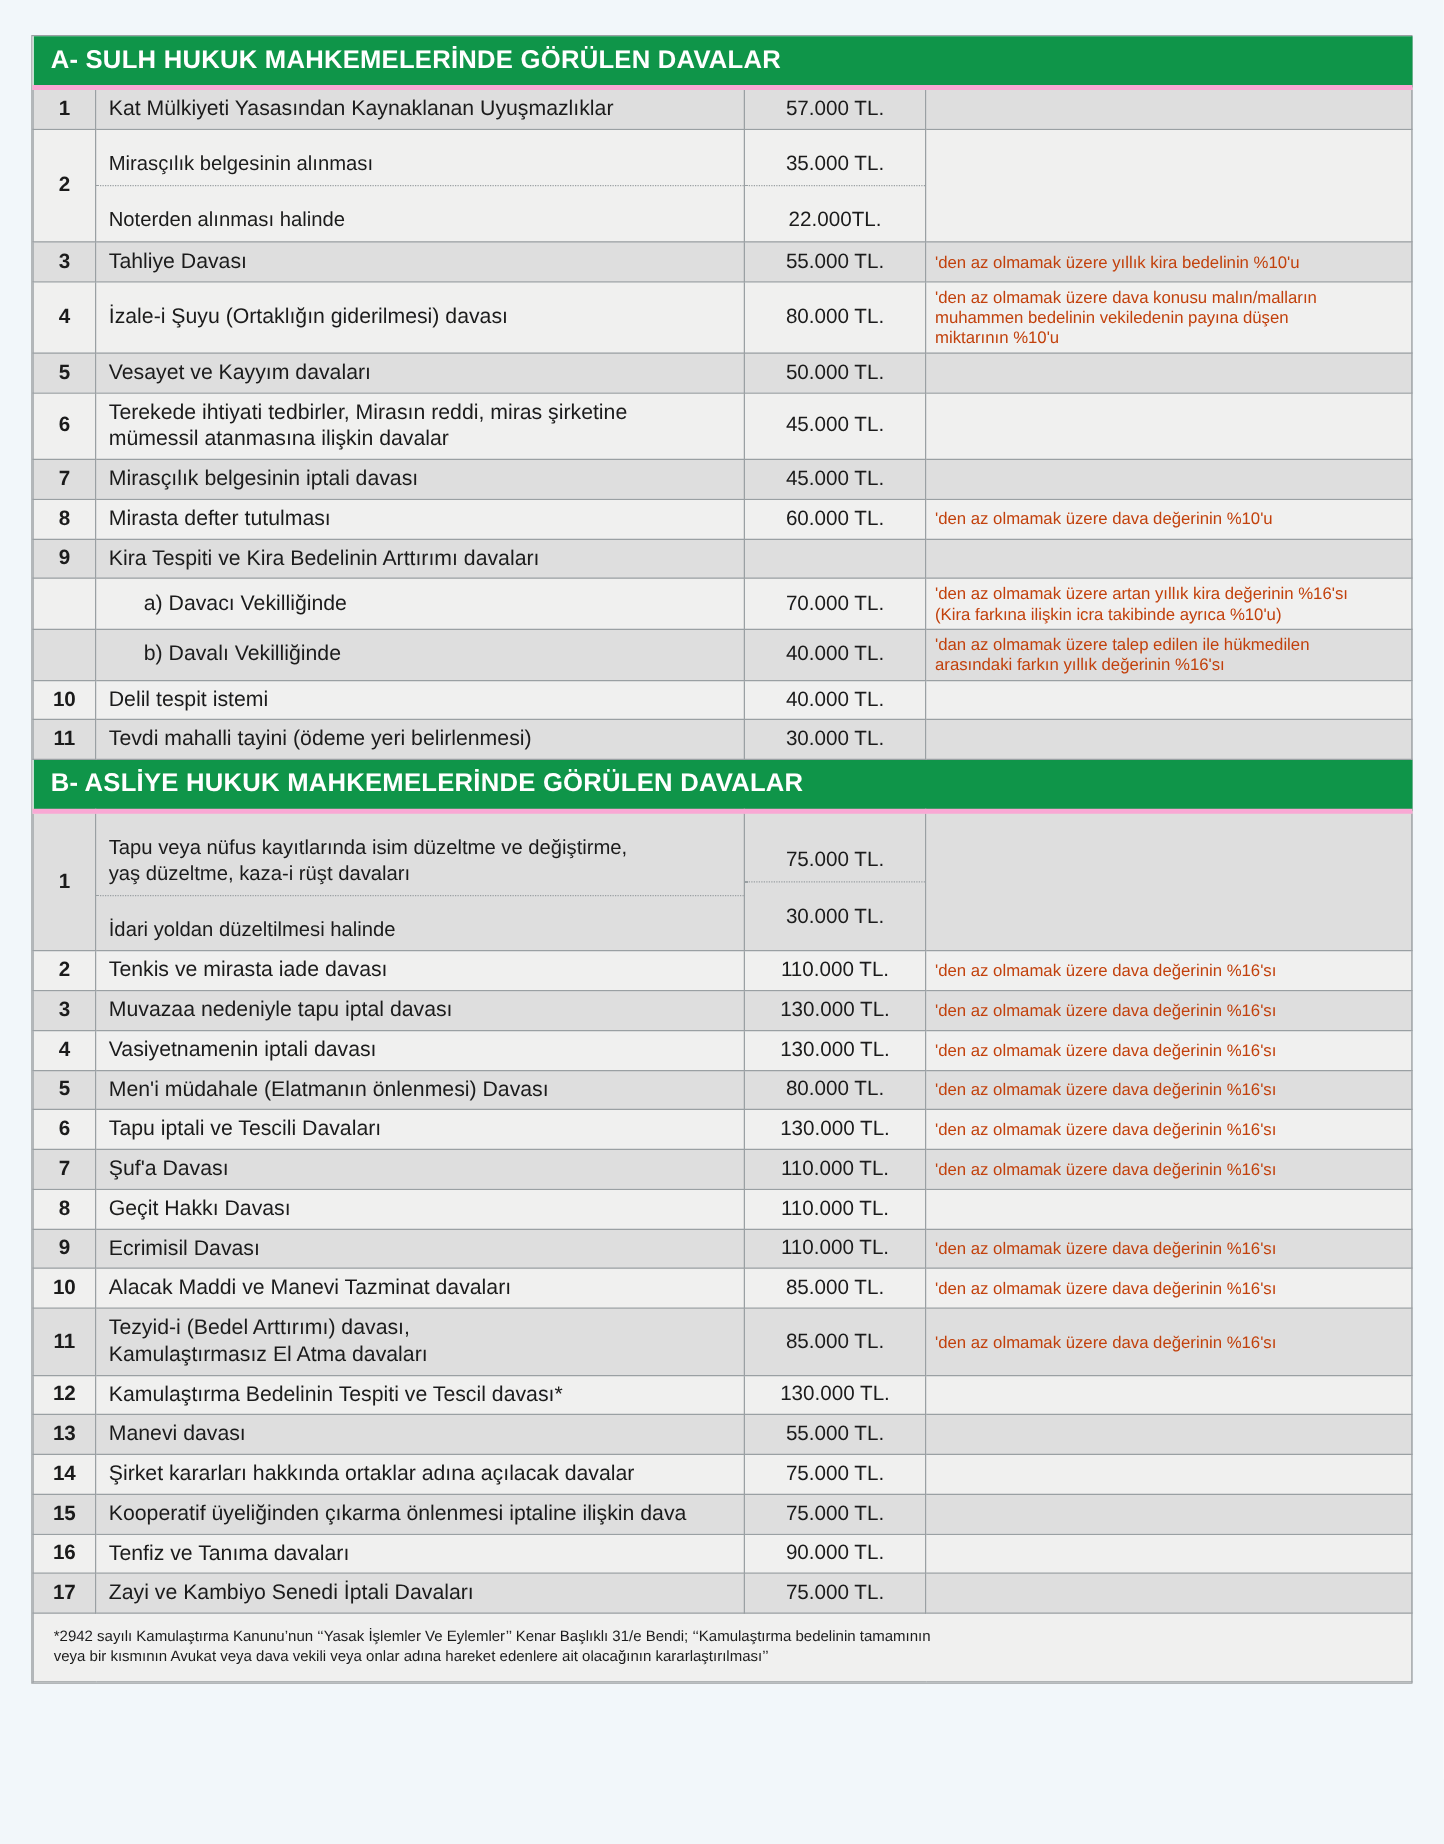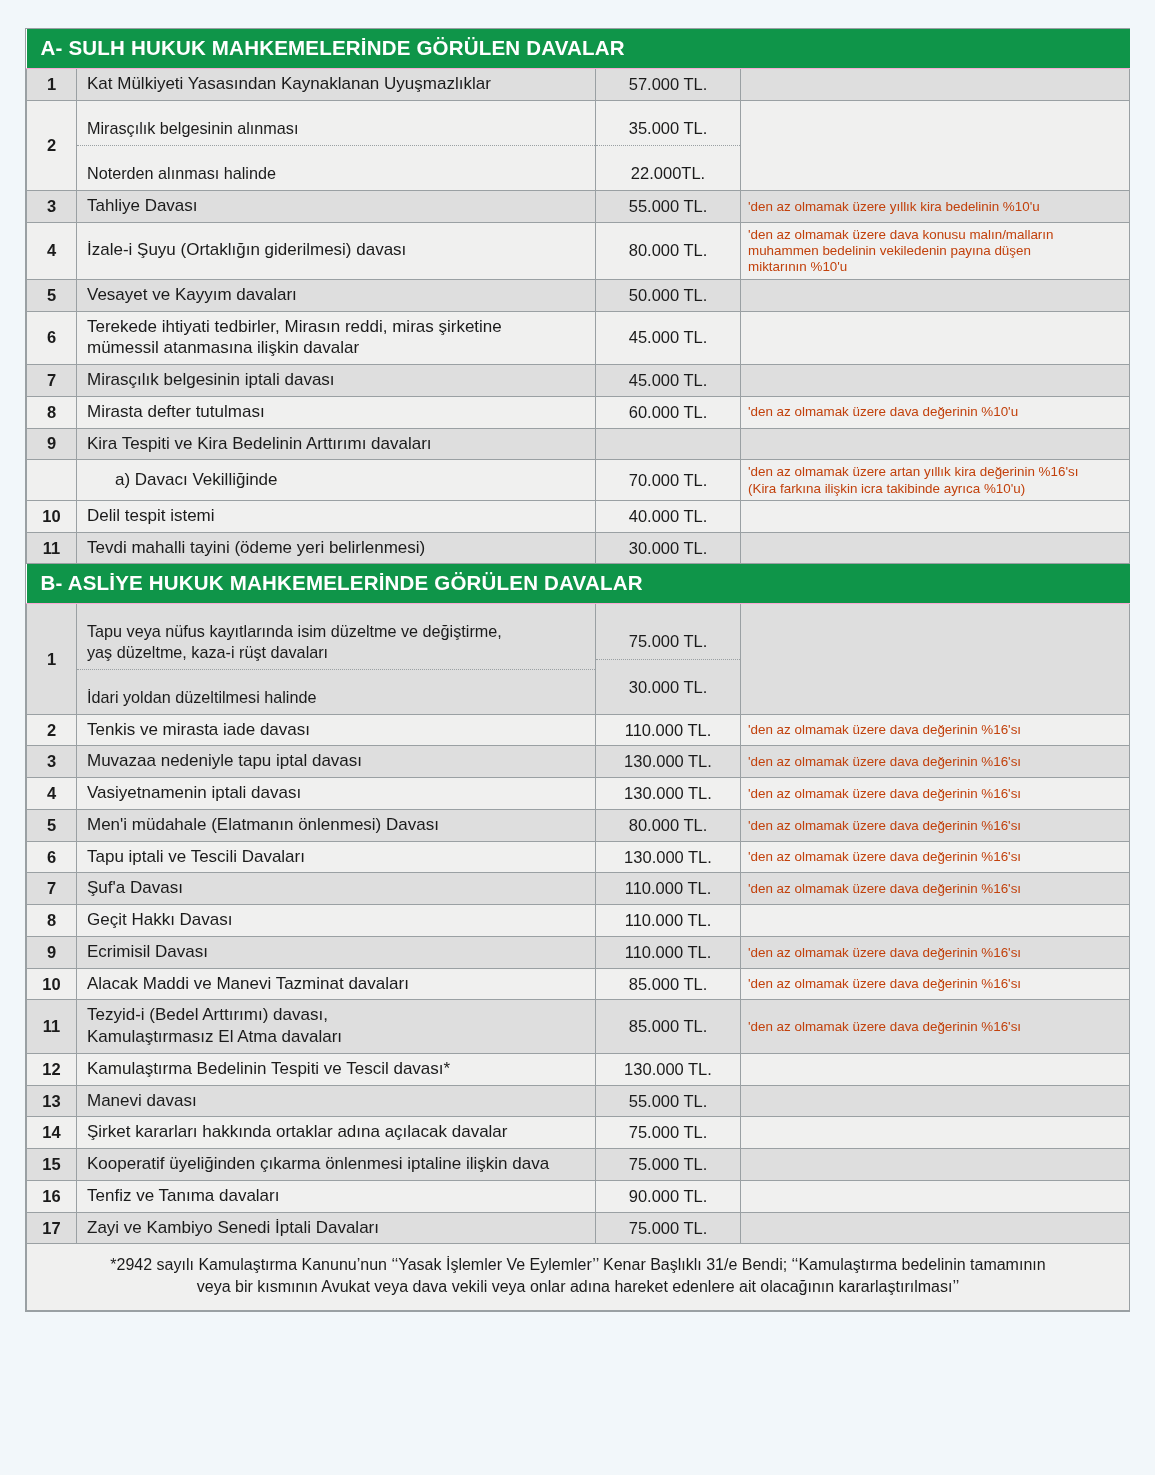--- a/index.html
+++ b/index.html
@@ -32,21 +32,21 @@
   .tariff td {
     border: 1px solid #9aa0a3;
     vertical-align: middle;
     padding: 0;
   }
 
   
   tr.section-head td {
     background: #0f9549;
     border: none;
-    border-bottom: 1px solid #f9a8d4;
+    border-bottom: 4px solid #f9a8d4;
     padding: 7px 0 8px 14px;
     color: #ffffff;
     font-size: 20.5px;
     font-weight: bold;
     letter-spacing: 0.2px;
     white-space: nowrap;
   }
 
   
   tr.band-a td { background: #dedede; }
@@ -96,22 +96,22 @@
   .split-top.a, .split-bot.a {
     text-align: center;
     font-size: 16.5px;
     padding: 6px 2px;
     white-space: nowrap;
   }
 
   tr.footnote td {
     background: #f0f0ef;
     padding: 10px 16px 12px;
-    text-align: center;
-    font-size: 16px;
+    text-align: left;
+    font-size: 12px;
     line-height: 1.35;
     color: #1b1b1b;
   }
   .fn-l { display: block; }
 </style>
 </head>
 <body>
 
 <div class="page">
   <table class="tariff">
@@ -194,20 +194,29 @@
         </tr>
         <tr class="band-b">
           <td class="num"></td>
           <td class="desc indent">a) Davacı Vekilliğinde</td>
           <td class="amt">70.000 TL.</td>
           <td class="note">
             <span class="note-l">'den az olmamak üzere artan yıllık kira değerinin %16'sı</span>
             <span class="note-l">(Kira farkına ilişkin icra takibinde ayrıca %10'u)</span>
           </td>
         </tr>
+        <tr class="band-a">
+          <td class="num"></td>
+          <td class="desc indent">b) Davalı Vekilliğinde</td>
+          <td class="amt">40.000 TL.</td>
+          <td class="note">
+            <span class="note-l">'dan az olmamak üzere talep edilen ile hükmedilen</span>
+            <span class="note-l">arasındaki farkın yıllık değerinin %16'sı</span>
+          </td>
+        </tr>
         <tr class="band-b">
           <td class="num">10</td>
           <td class="desc">Delil tespit istemi</td>
           <td class="amt">40.000 TL.</td>
           <td class="note"></td>
         </tr>
         <tr class="band-a">
           <td class="num">11</td>
           <td class="desc">Tevdi mahalli tayini (ödeme yeri belirlenmesi)</td>
           <td class="amt">30.000 TL.</td>

